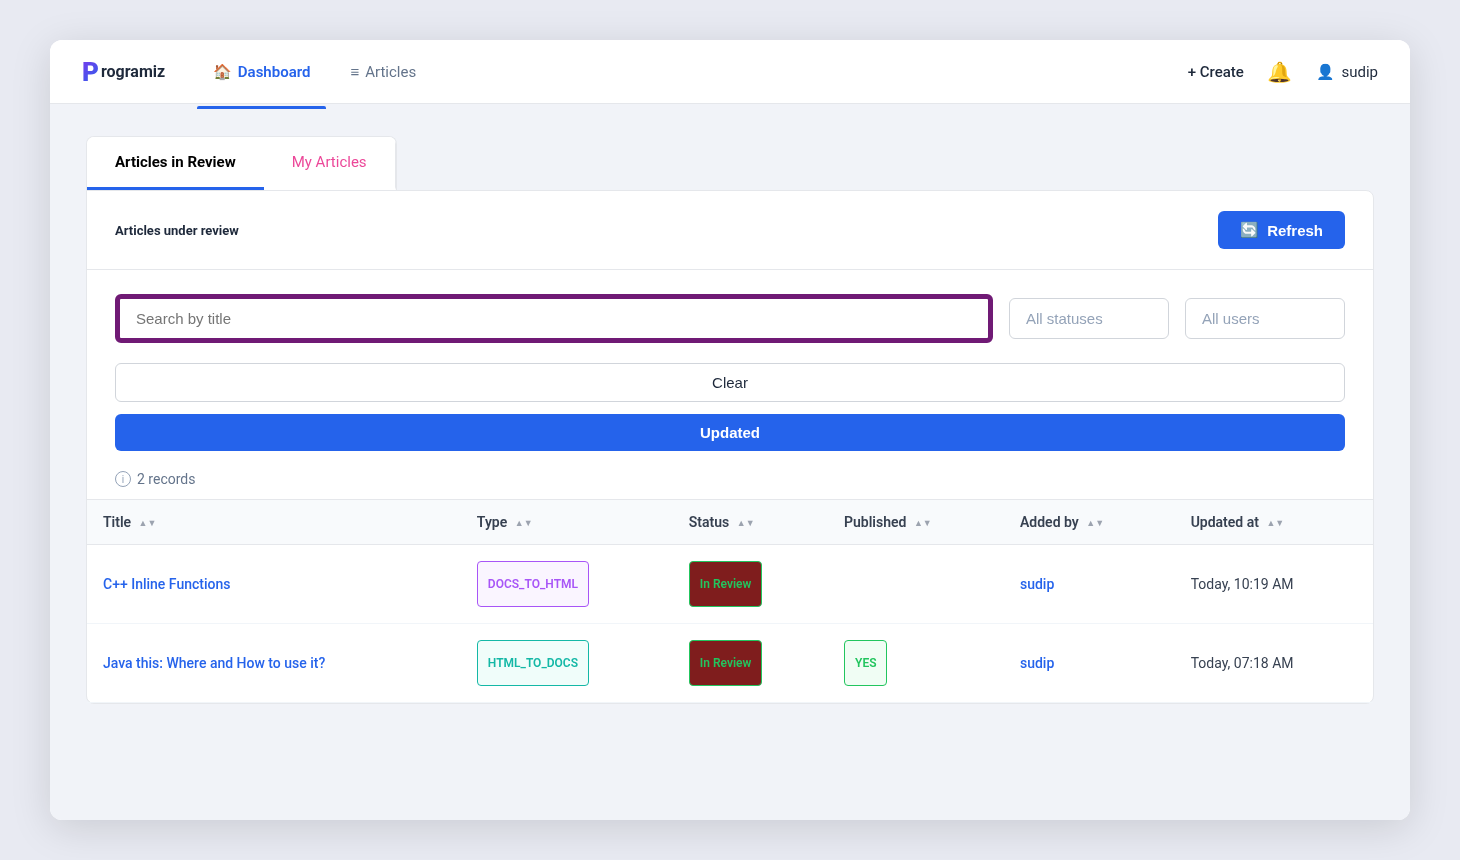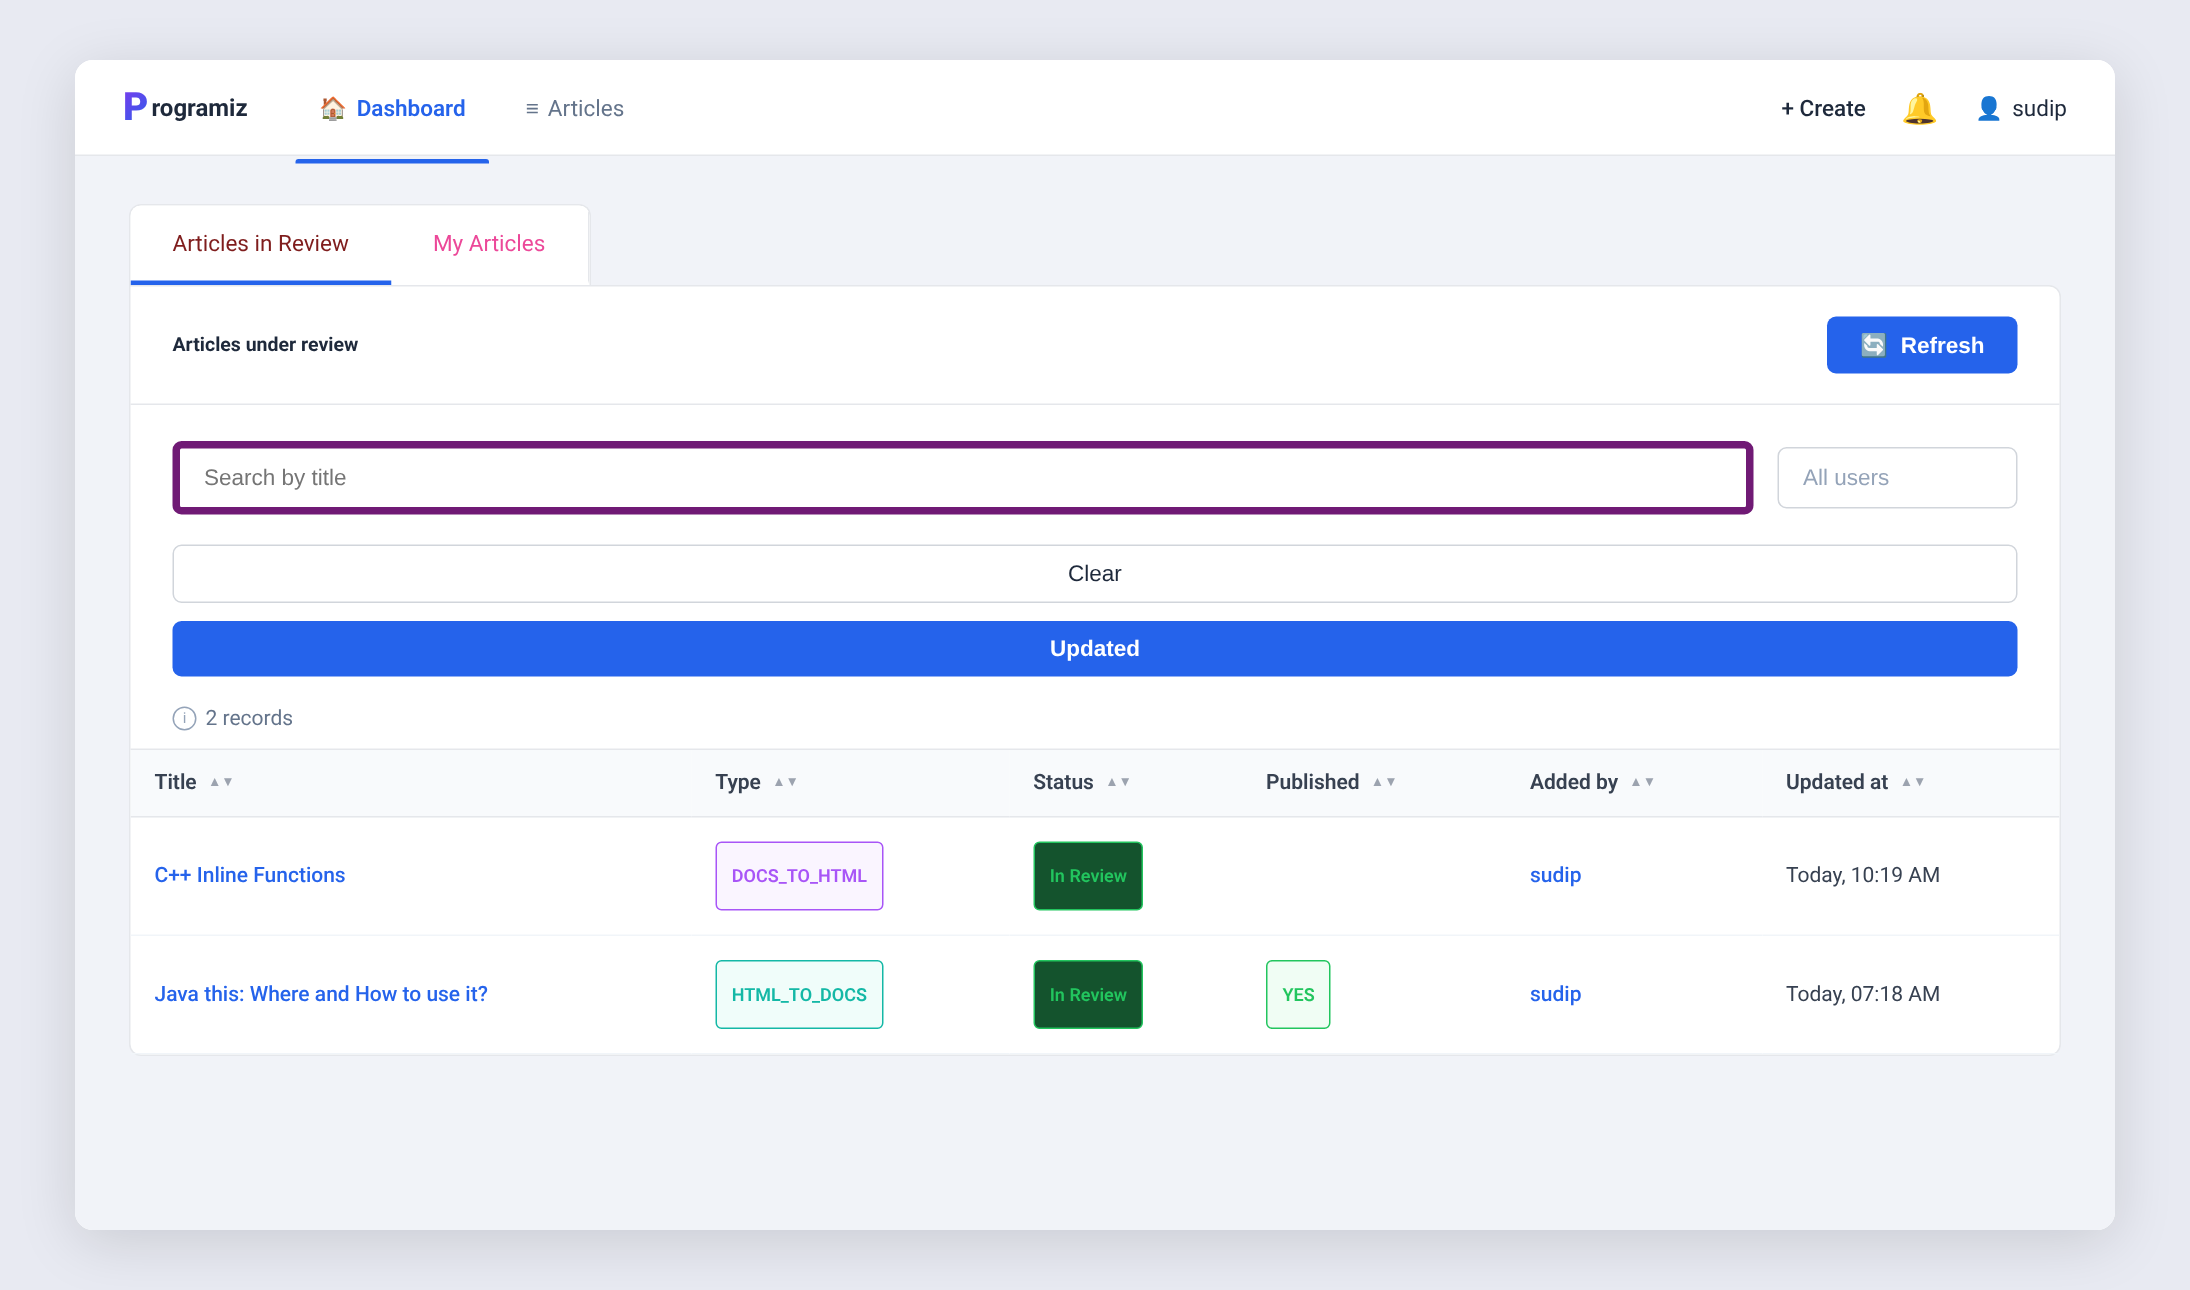--- a/index.html
+++ b/index.html
@@ -130,23 +130,23 @@
     .tab {
       padding: 16px 28px;
       font-size: 15px;
       font-weight: 400;
       color: #ec4899;
       cursor: pointer;
       border-bottom: 3px solid transparent;
       background: #fff;
     }
     .tab.active {
-      color: #7f1d1d;
+      color: #000000;
       border-bottom: 3px solid #2563eb;
-      font-weight: 400;
+      font-weight: 700;
     }
     .tab:not(.active) {
       border-right: 1px solid #e5e7eb;
     }
     
     .card {
       background: #fff;
       border-radius: 0 8px 8px 8px;
       border: 1px solid #e5e7eb;
       padding: 0;
@@ -313,21 +313,21 @@
       background: #faf5ff;
     }
     .badge-teal {
       border: 1.5px solid #14b8a6;
       color: #14b8a6;
       background: #f0fdfa;
     }
     .badge-green-review {
       border: 1.5px solid #22c55e;
       color: #22c55e;
-      background: #14532d;
+      background: #7f1d1d;
     }
     .badge-yes {
       border: 1.5px solid #22c55e;
       color: #22c55e;
       background: #f0fdf4;
     }
   </style>
 </head>
 <body>
 
@@ -371,20 +371,23 @@
         <button class="btn-refresh">
           <span>🔄</span>
           <span>Refresh</span>
         </button>
       </div>
 
       <div class="filters">
         <div class="filter-row">
           <input class="search-input" type="text" placeholder="Search by title" style="">
           <select class="filter-select">
+            <option>All statuses</option>
+          </select>
+          <select class="filter-select">
             <option>All users</option>
           </select>
         </div>
       </div>
 
       <div class="filter-actions">
         <button class="btn-clear">Clear</button>
         <button class="btn-search">Updated</button>
       </div>
 

